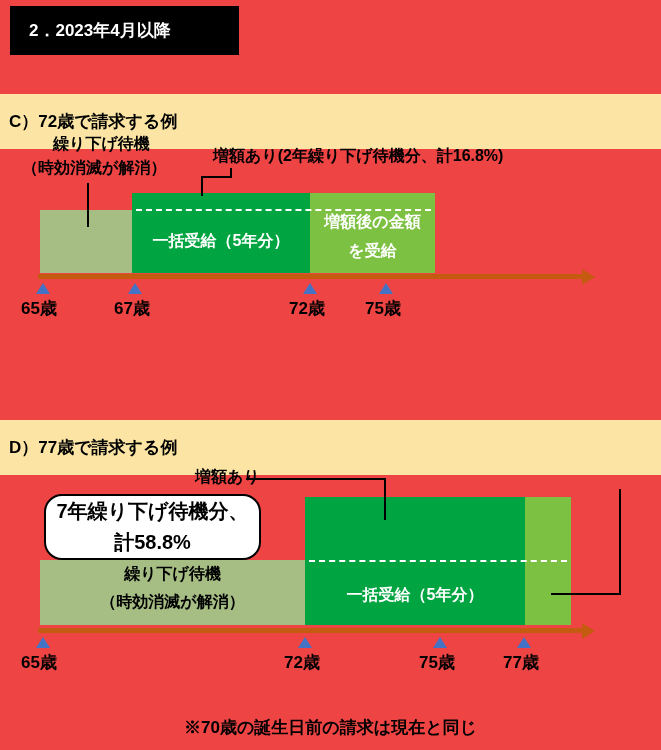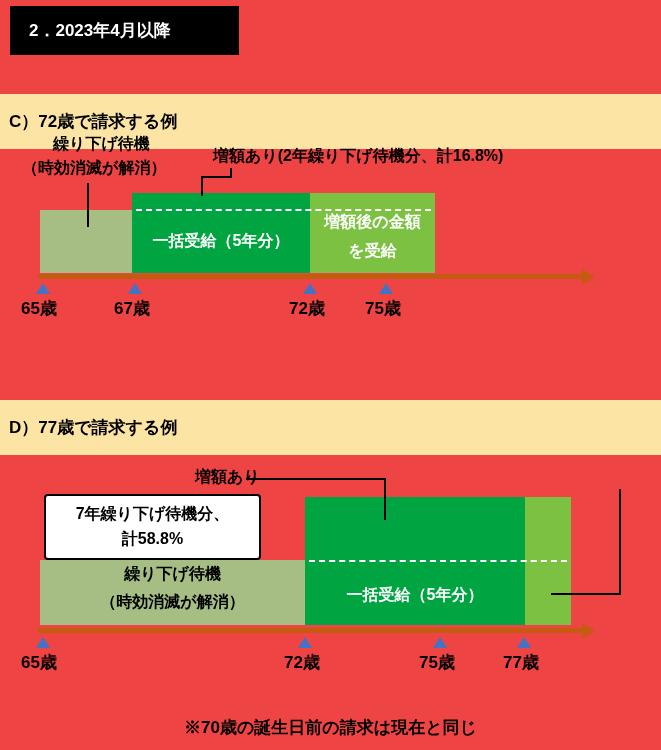--- a/index.html
+++ b/index.html
@@ -6,21 +6,21 @@
   html,body { width:661px; height:750px; }
   body { font-family:"Liberation Sans", sans-serif; background:#fff; }
   .page { position:relative; width:661px; height:750px; background:#ef4444; overflow:hidden; }
 
   .title-box { position:absolute; left:10px; top:6px; width:229px; height:49px; background:#000;
     color:#fff; font-weight:bold; font-size:17px; display:flex; align-items:center; padding-left:19px; }
 
   .section-header { position:absolute; left:0; width:661px; height:55px; background:#FCE5A4;
     color:#000; font-weight:bold; font-size:17px; display:flex; align-items:center; padding-left:9px; }
   .sec-c { top:66px;margin-top:28px; }
-  .sec-d { top:400px; }
+  .sec-d { top:420px; }
 
   .lbl { position:absolute; font-weight:bold; font-size:16px; color:#000; white-space:nowrap; }
 
   .line { position:absolute; background:#000; }
   .line.v { width:2px; }
   .line.h { height:2px; }
 
   .box { position:absolute; }
   .box.olive  { background:#A6BE84; }
   .box.dark   { background:#00A541; }
@@ -33,23 +33,23 @@
 
   .timeline { position:absolute; height:5px; background:#C55A11; }
   .timeline::after { content:""; position:absolute; right:-13px; top:-5.5px; width:0; height:0;
     border-left:13px solid #C55A11; border-top:8px solid transparent; border-bottom:8px solid transparent; }
 
   .marker { position:absolute; width:0; height:0;
     border-left:7px solid transparent; border-right:7px solid transparent; border-bottom:11px solid #4472C4; }
 
   .age { position:absolute; font-weight:bold; font-size:17px; color:#000; white-space:nowrap; }
 
-  .bracket { position:absolute; border:2px solid #000; border-radius:4px; background:#fff;
+  .bracket { position:absolute; border:2px solid #000; border-radius:18px; background:#fff;
     display:flex; flex-direction:column; align-items:center; justify-content:center; gap:4px;
-    font-weight:bold; font-size:16px; color:#000; text-align:center; }
+    font-weight:bold; font-size:20px; color:#000; text-align:center; }
 
   .footnote { position:absolute; left:0; top:716px; width:661px; text-align:center;
     font-weight:bold; font-size:17px; color:#000; }
 </style>
 </head>
 <body>
 
 <div class="page">
 
   <div class="title-box">2．2023年4月以降</div>

